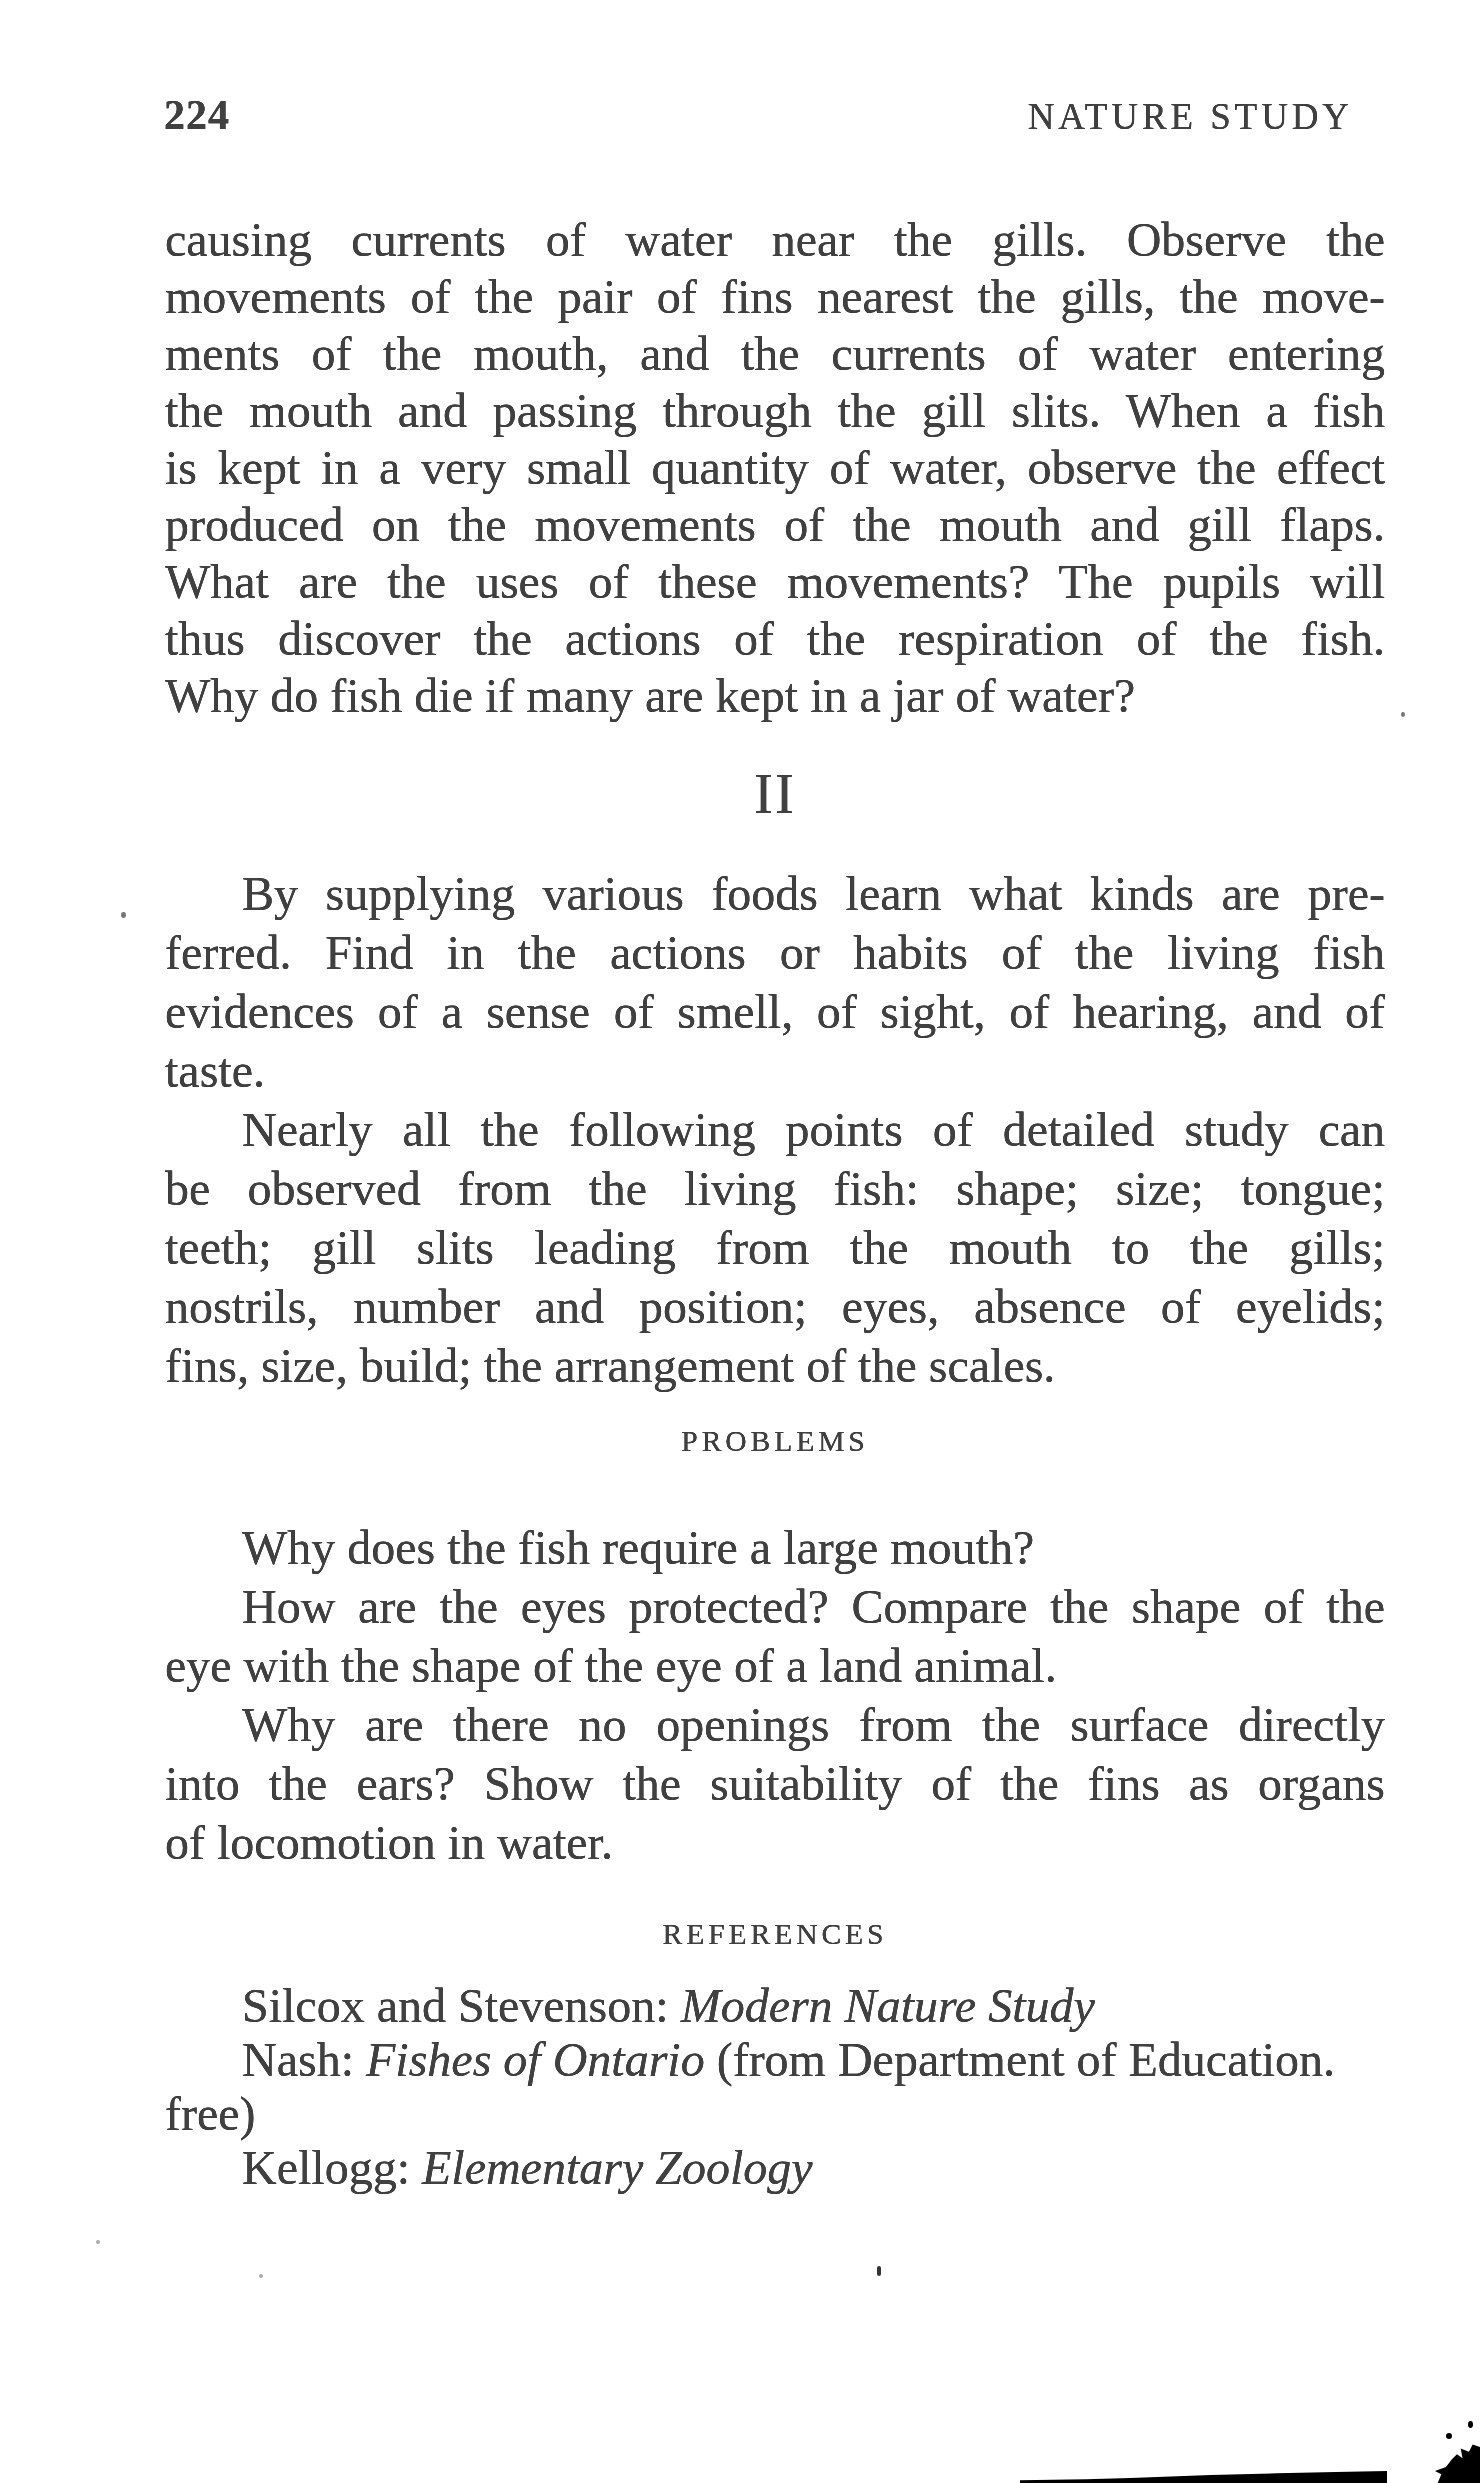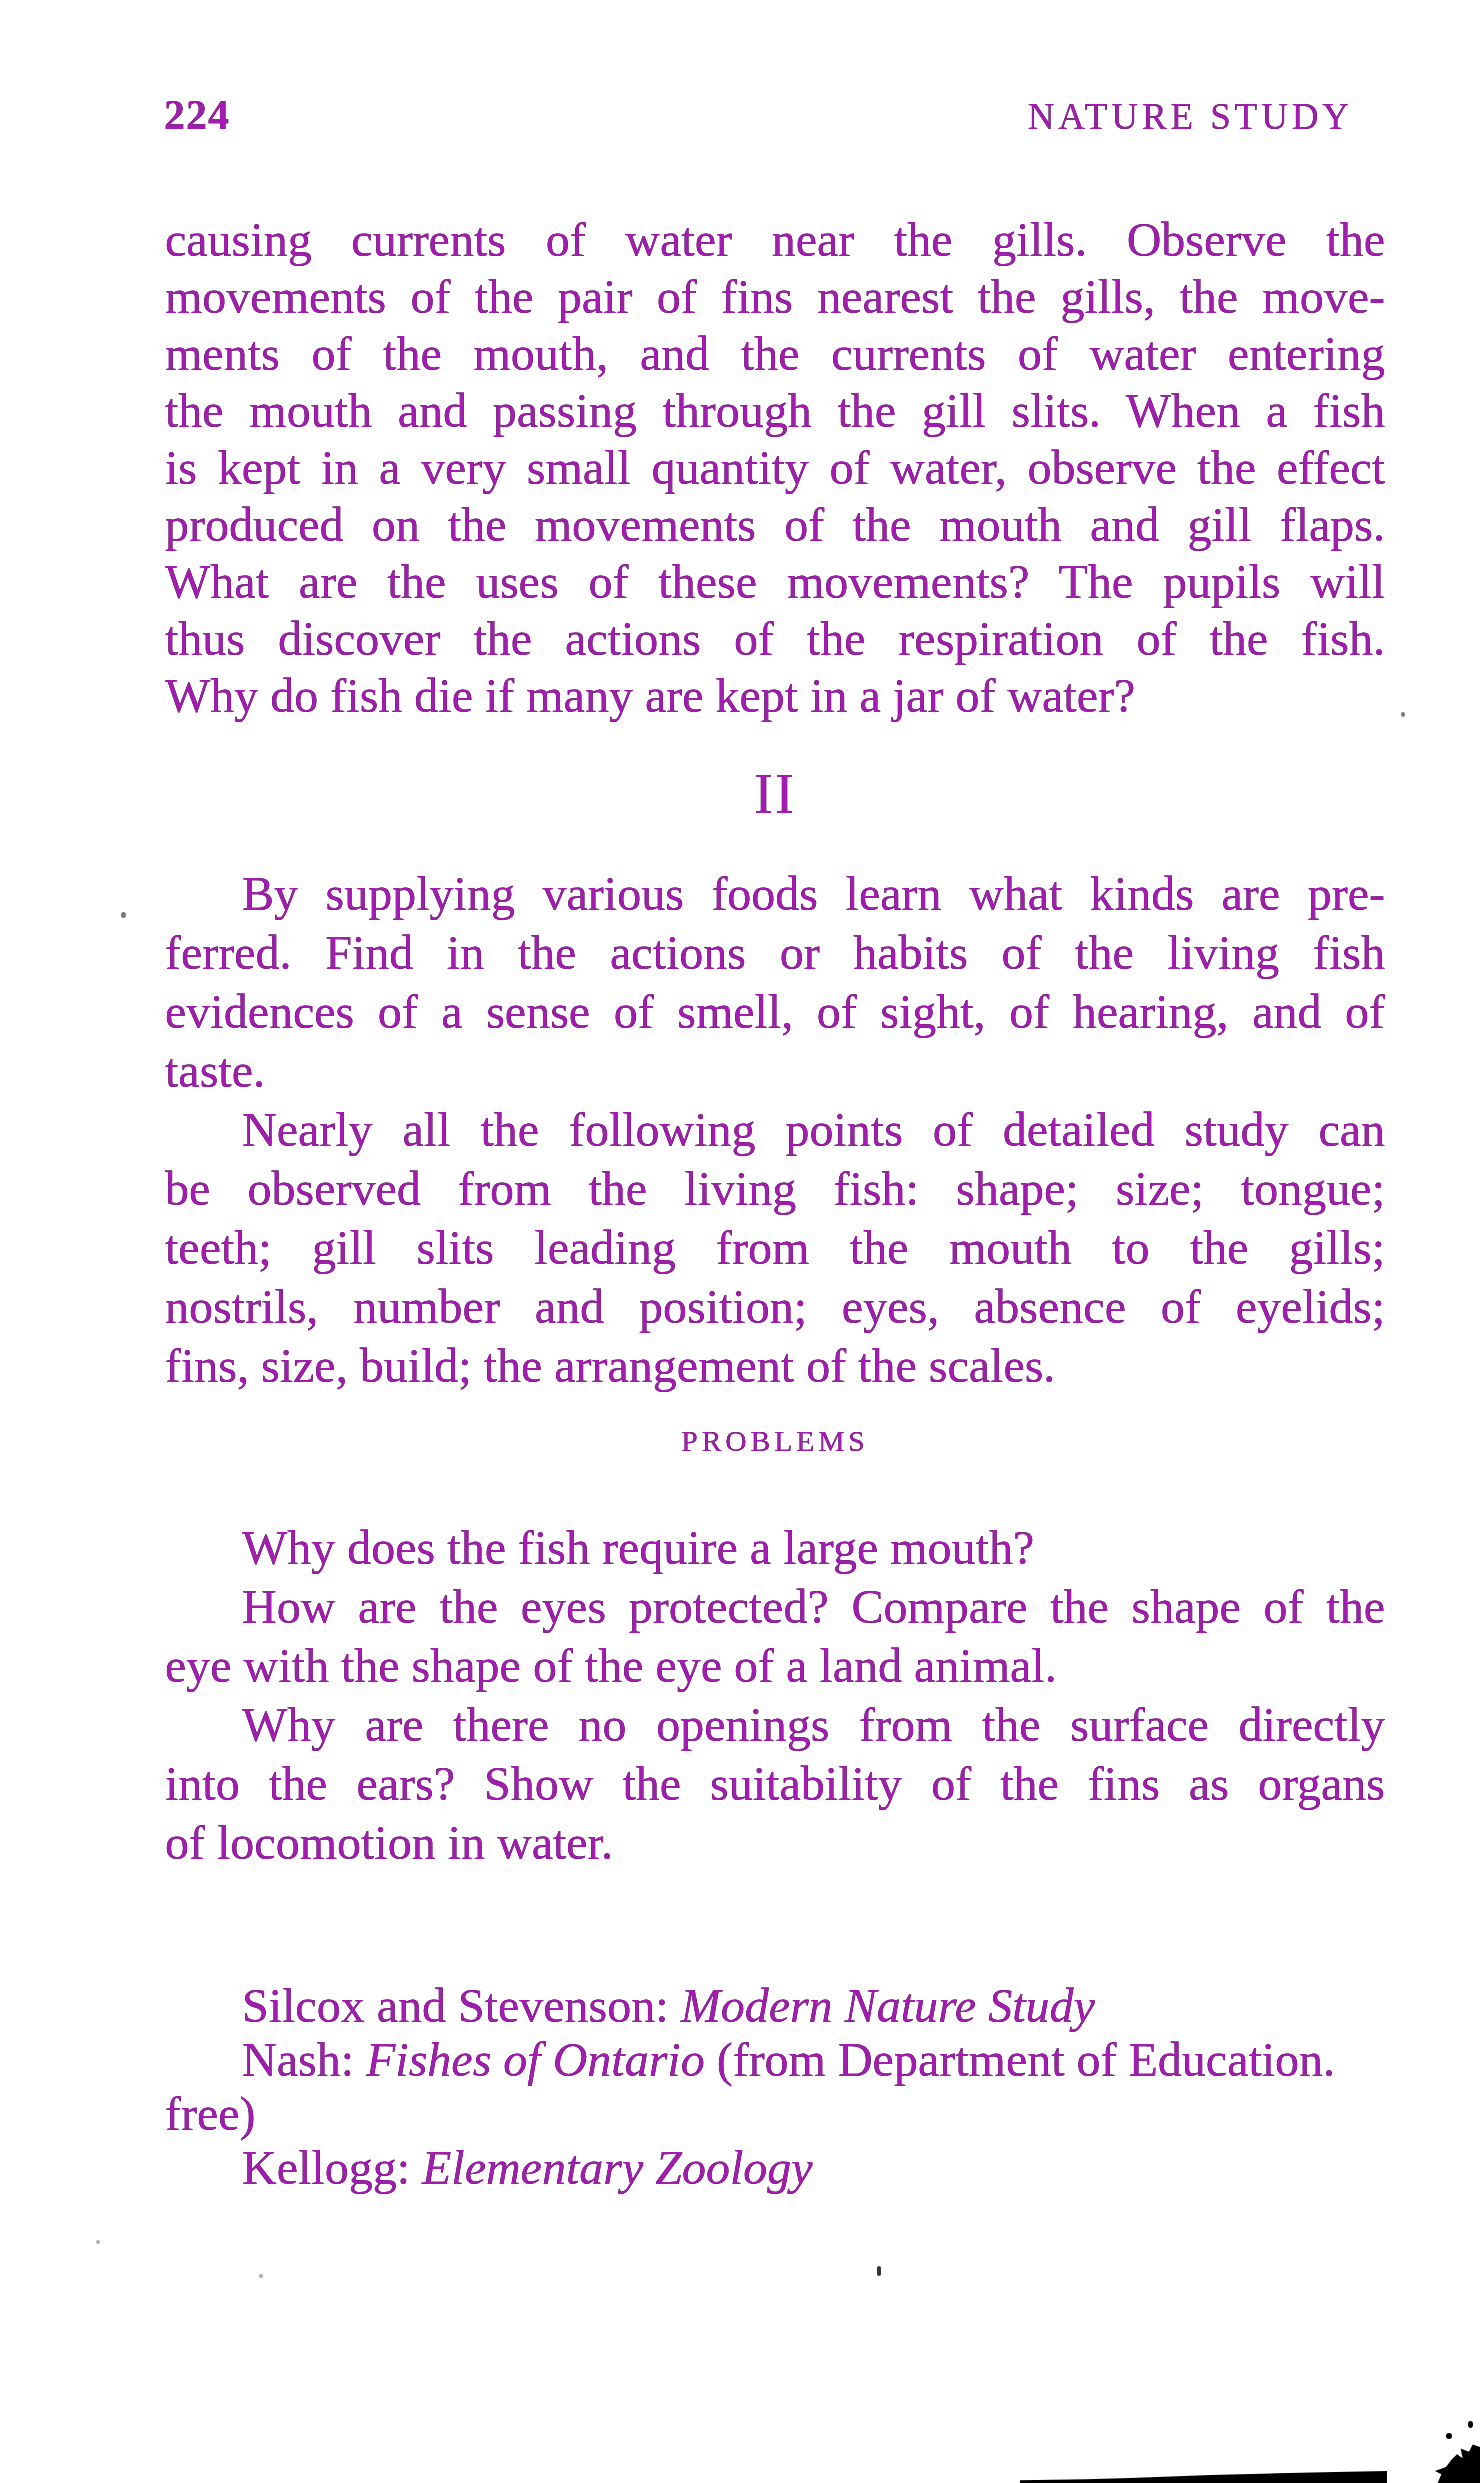--- a/index.html
+++ b/index.html
@@ -2,21 +2,21 @@
 <html><head>
 <meta charset="utf-8">
 <style>
   html,body{margin:0;padding:0;background:#555;}
   .page{
     position:relative;
     width:1481px;height:2483px;
     background:#ffffff;
     overflow:hidden;
     font-family:"Liberation Serif","DejaVu Serif",serif;
-    color:#a21caf;
+    color:#404040;
   }
   
   .pagenum{
     position:absolute;left:164px;top:91px;
     font-size:42px;font-weight:700;letter-spacing:1px;
     text-shadow:0 0 0.6px #000;
   }
   .runtitle{
     position:absolute;left:165px;top:95px;width:1188px;
     text-align:right;font-size:37px;letter-spacing:3.9px;
@@ -94,20 +94,21 @@
   <div class="sechead" id="problems-h">PROBLEMS</div>
   <div class="tb" id="probs">
     <div class="ln ind">Why does the fish require a large mouth?</div>
     <div class="ln just ind">How are the eyes protected?  Compare the shape of the</div>
     <div class="ln">eye with the shape of the eye of a land animal.</div>
     <div class="ln just ind">Why are there no openings from the surface directly</div>
     <div class="ln just">into the ears?  Show the suitability of the fins as organs</div>
     <div class="ln">of locomotion in water.</div>
   </div>
 
+  <div class="sechead" id="references-h">REFERENCES</div>
   <div class="tb" id="refs">
     <div class="ln ind"><span>Silcox and Stevenson: </span><span class="it">Modern Nature Study</span><span></span></div>
     <div class="ln ind"><span>Nash: </span><span class="it">Fishes of Ontario</span><span> (from Department of Education.</span></div>
     <div class="ln"><span>free)</span></div>
     <div class="ln ind"><span>Kellogg: </span><span class="it">Elementary Zoology</span><span></span></div>
   </div>
 
   <div class="speck" style="left:121px;top:912px;width:4.9px;height:5.9px;"></div>
   <div class="speck" style="left:1401px;top:712px;width:3.9px;height:4.9px;"></div>
   <div class="speck" style="left:877px;top:2266px;width:3.9px;height:9.9px;background:#333;border-radius:2px;"></div>

